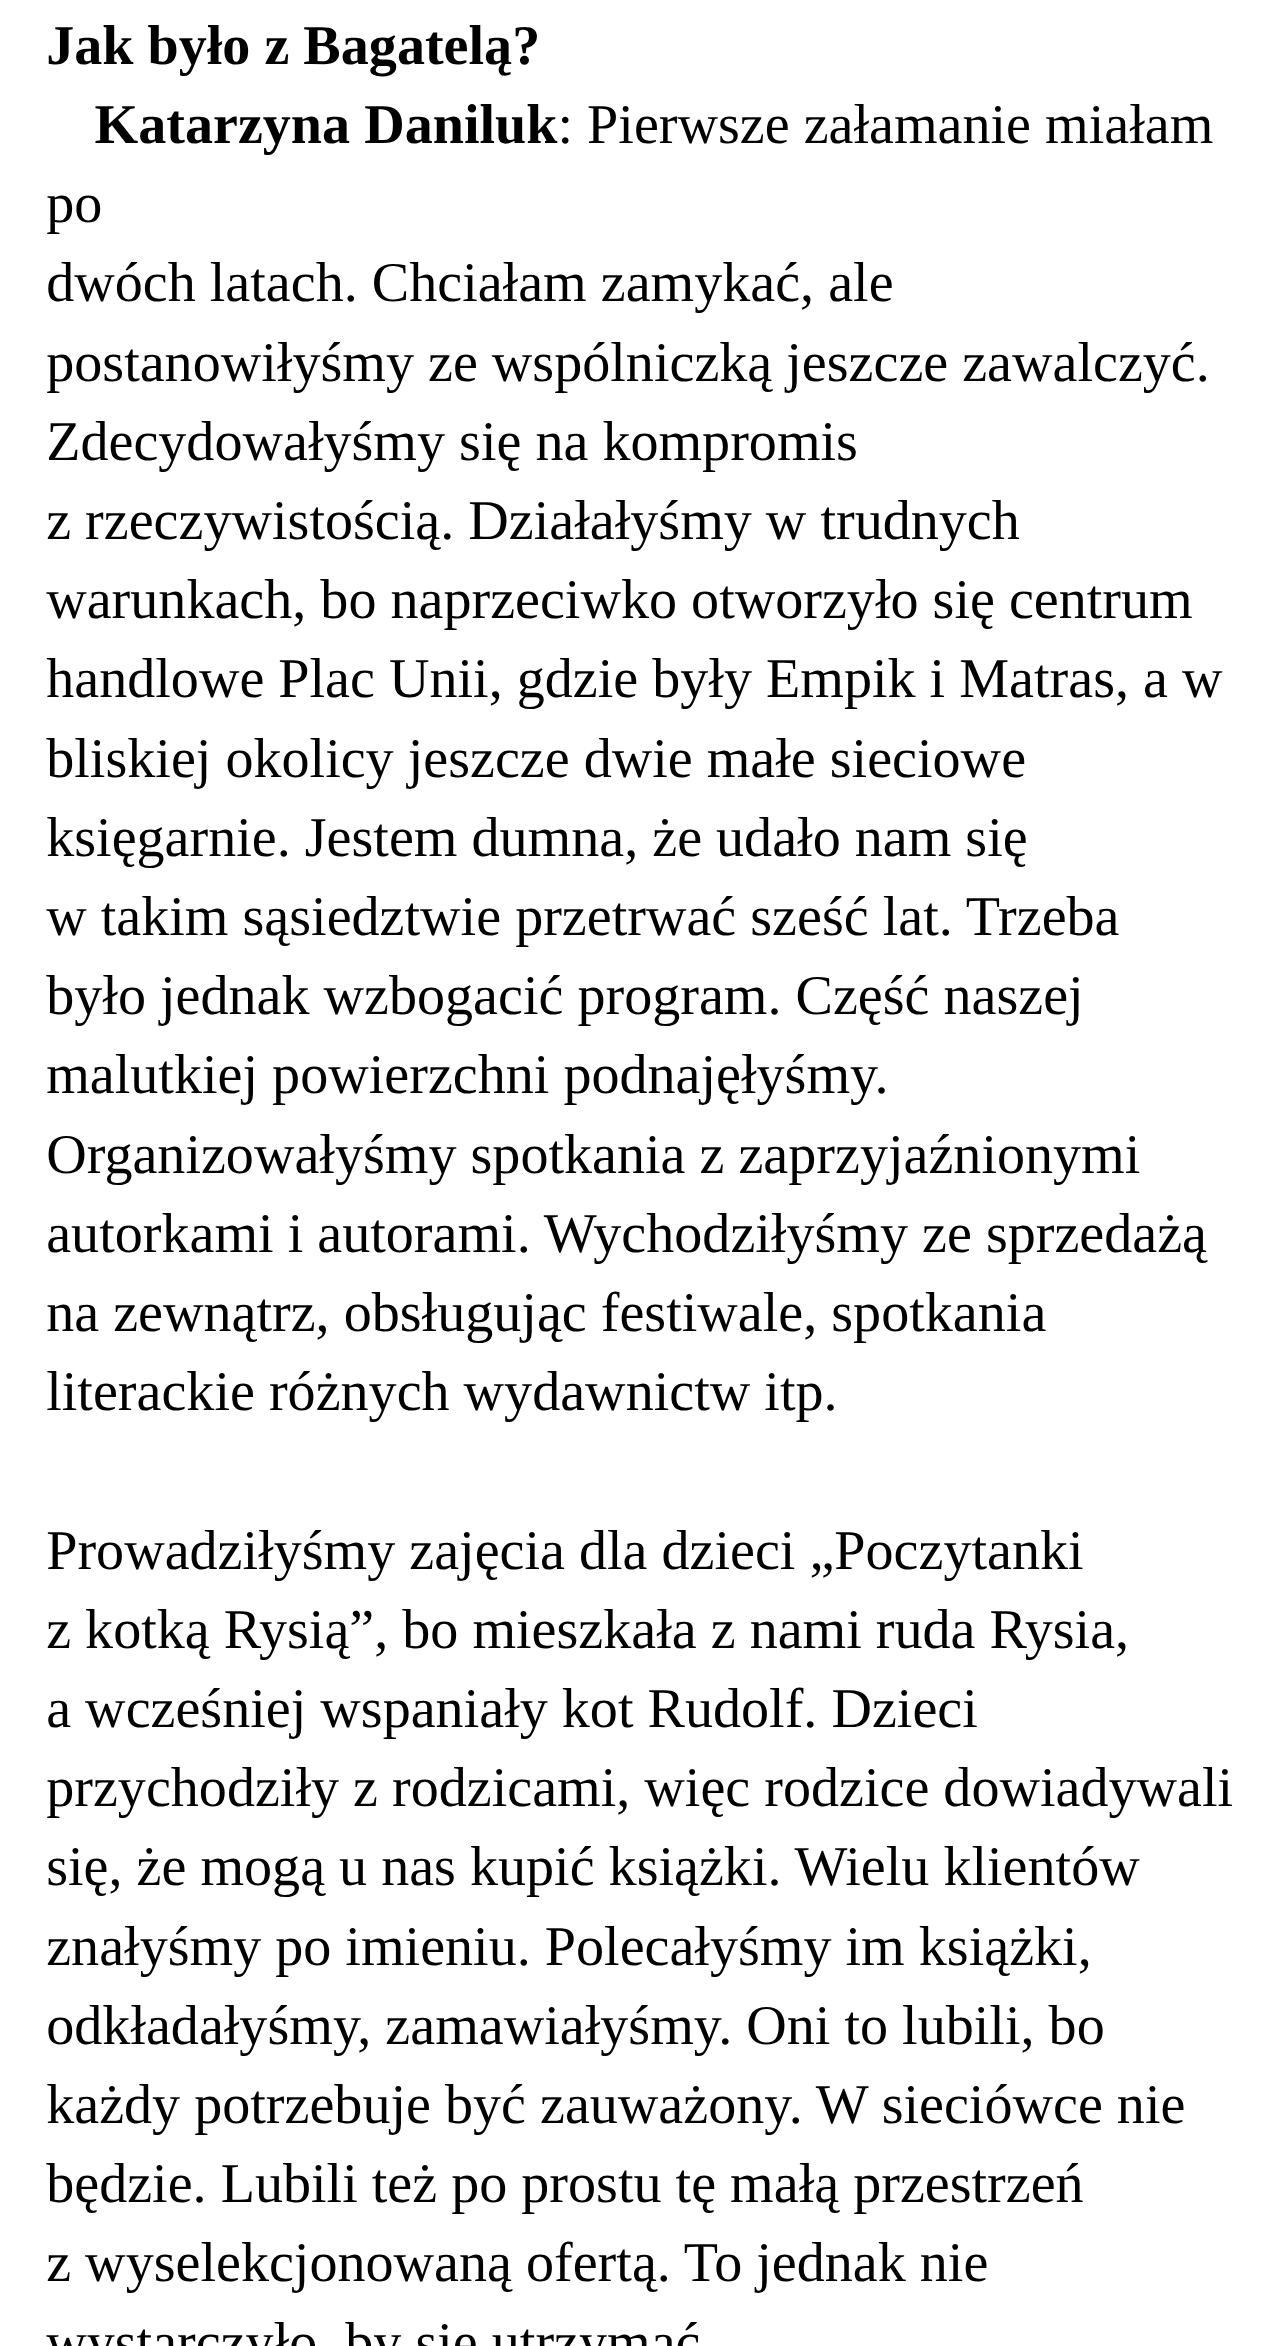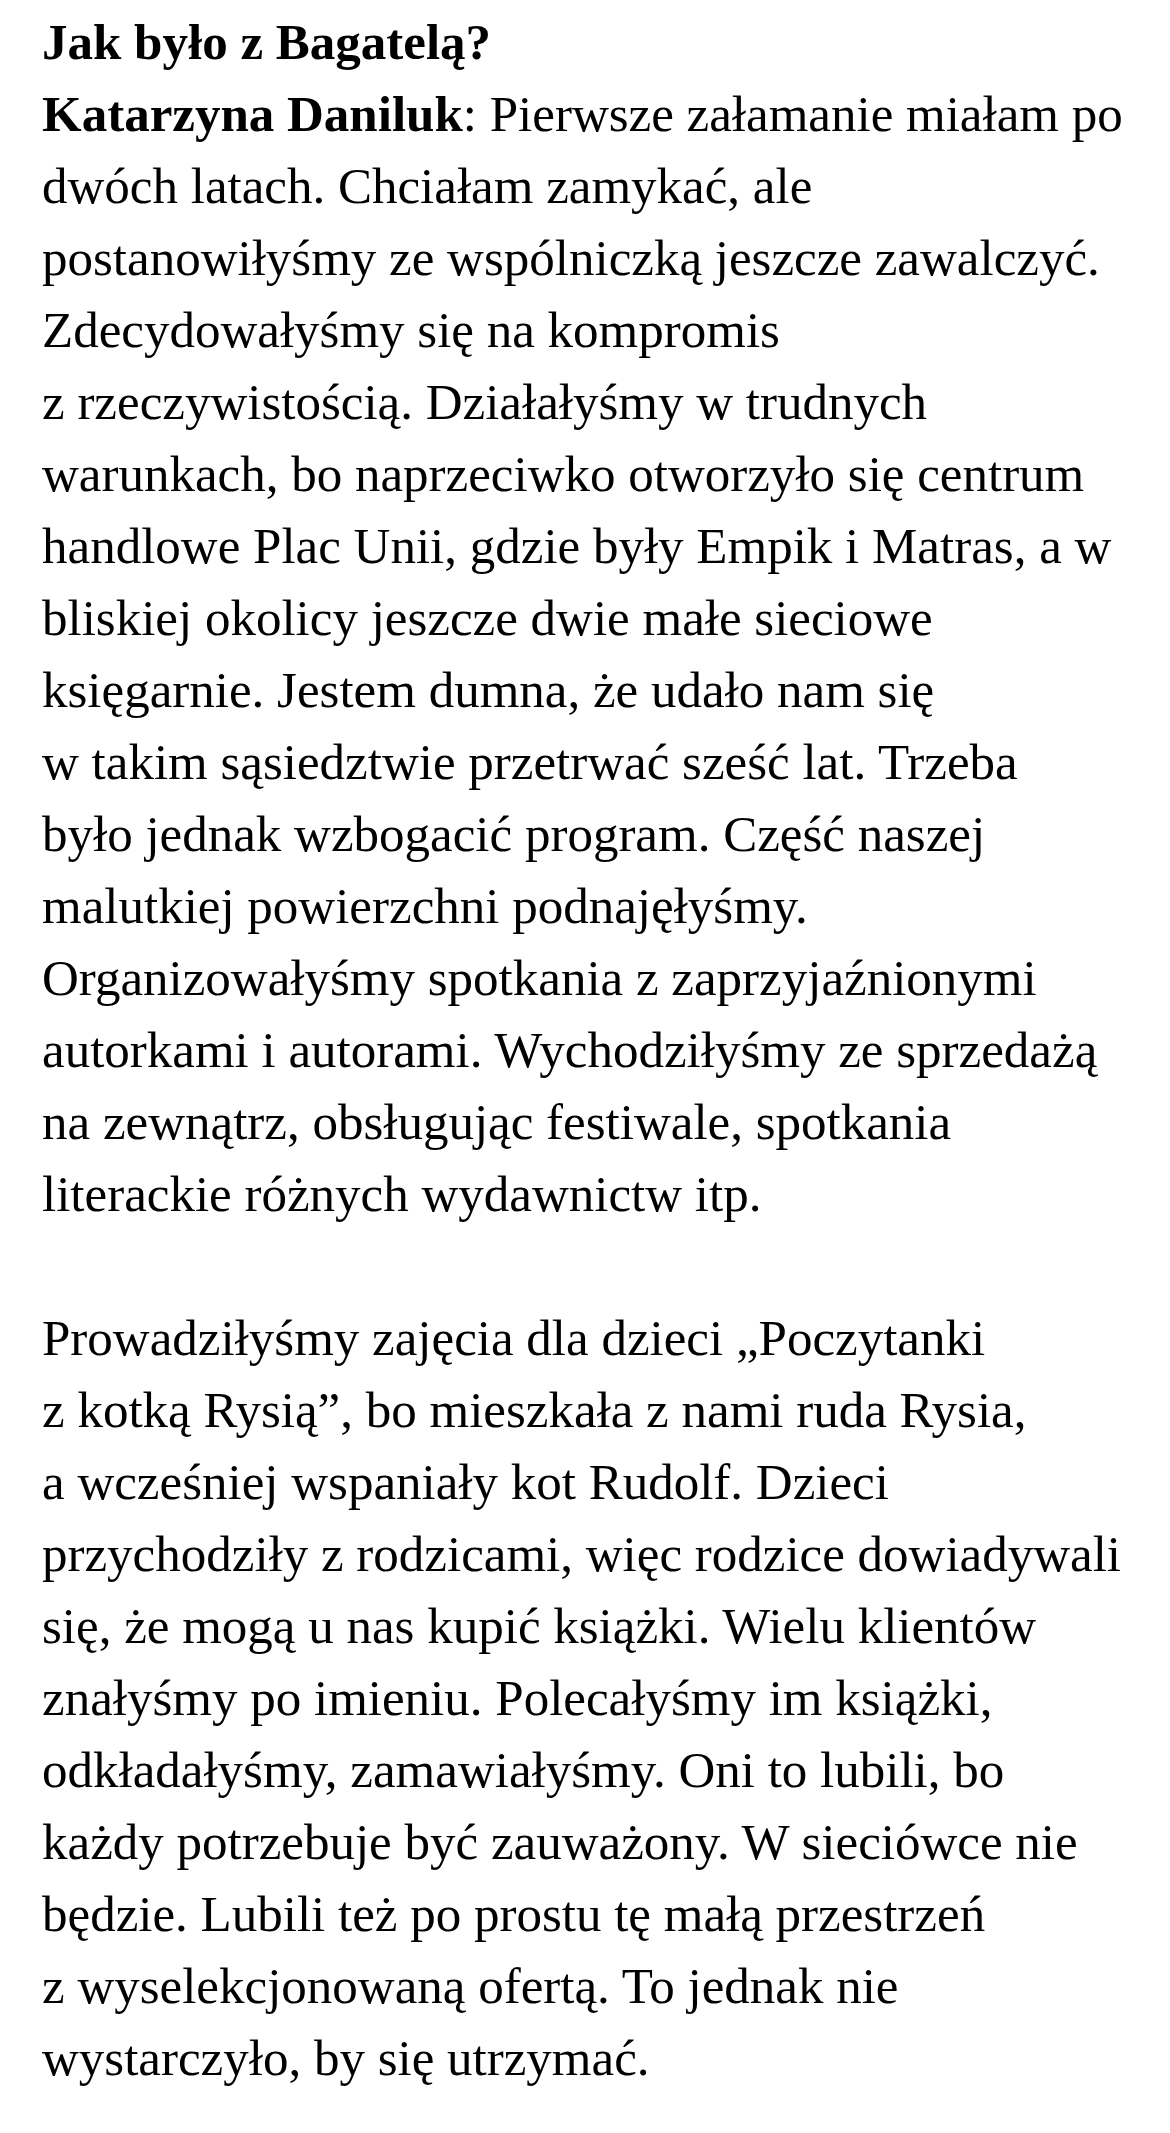--- a/index.html
+++ b/index.html
@@ -30,20 +30,21 @@
   }
   .para {
     margin: 0;
     white-space: pre-line; 
   }
   .para.first {
     margin-bottom: 72px;   
   }
   .speaker {
     font-weight: 700;
+    margin-left: 44px;
   }
 </style>
 </head>
 <body style="background: rgb(255, 255, 255); color: rgb(0, 0, 0);">
 
 <article class="article">
   <h2 class="question">Jak było z Bagatelą?</h2>
 
   <p class="para first"><strong class="speaker">Katarzyna Daniluk</strong><span>: Pierwsze załamanie miałam po
 dwóch latach. Chciałam zamykać, ale

